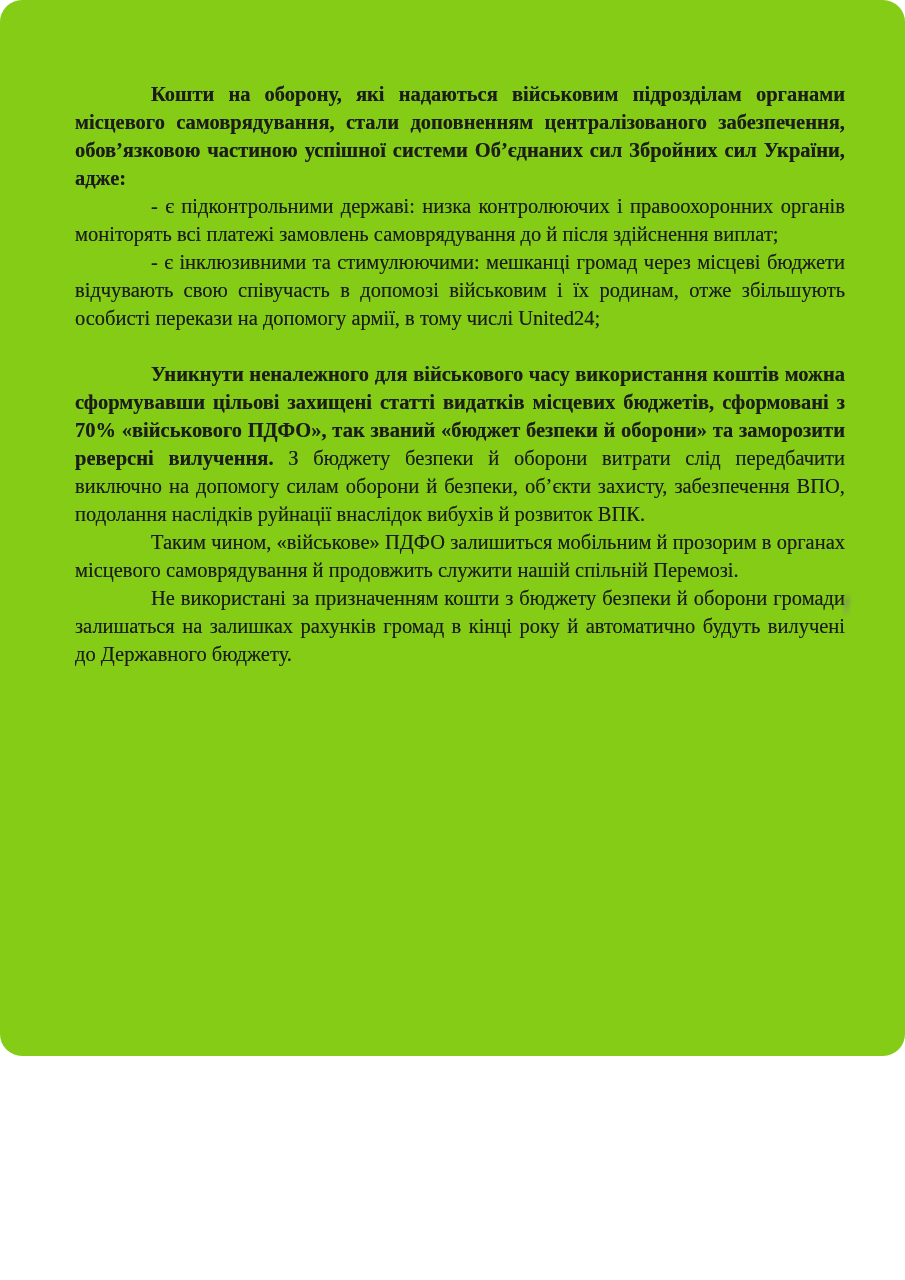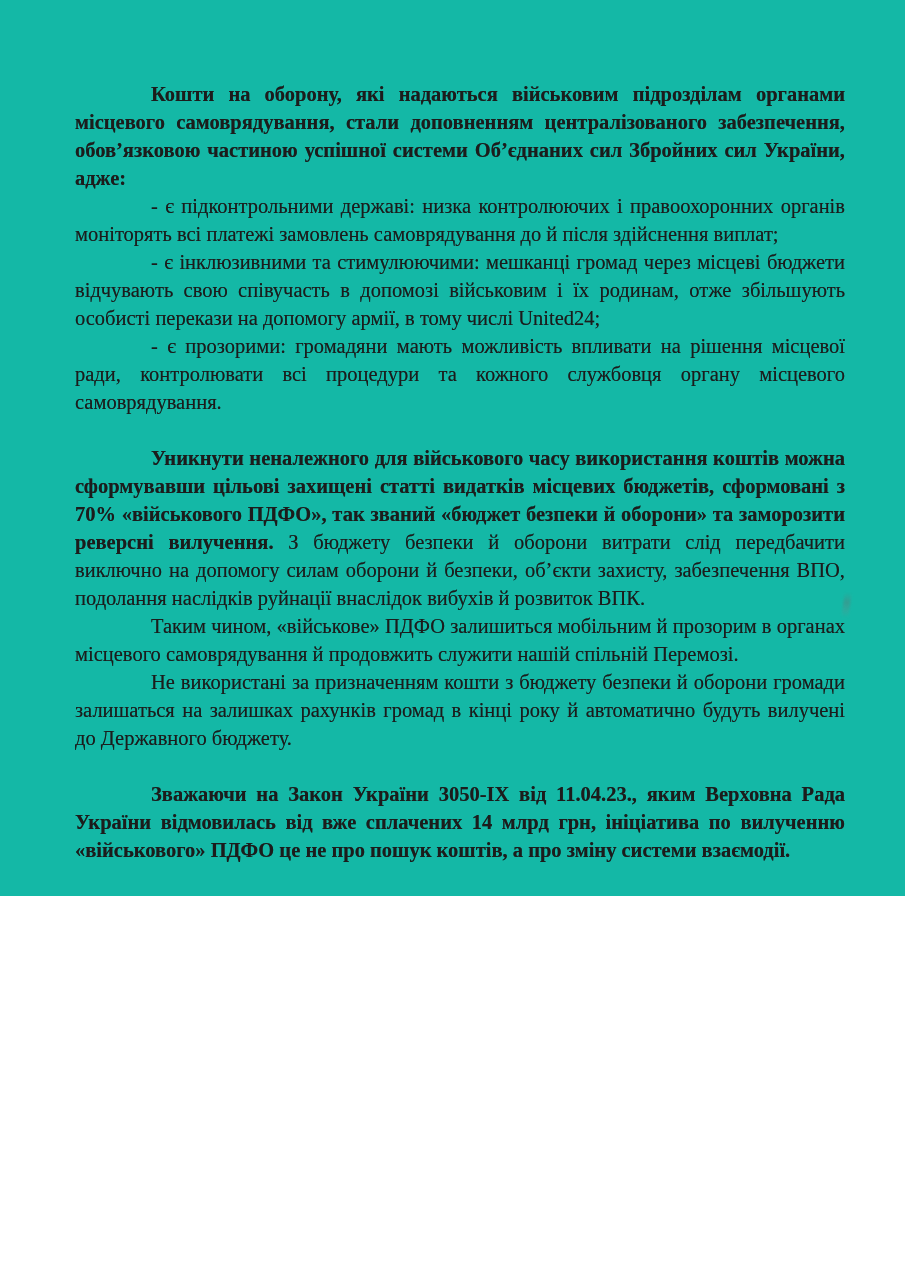--- a/index.html
+++ b/index.html
@@ -3,25 +3,26 @@
 <meta charset="utf-8">
 <style>
   html, body {
     margin: 0;
     padding: 0;
     background: #ffffff;
   }
   .page {
     position: relative;
     width: 905px;
-    height: 896px;
-    background: #14b8a6;
+    height: 1056px;
+    background: #84cc16;
     overflow: hidden;
     font-family: "Liberation Serif", "DejaVu Serif", serif;
     color: #1c1c1c;
+    border-radius: 22px;
   }
   .content {
     position: absolute;
     left: 75px;
     top: 80px;
     width: 770px;
   }
   .content p {
     margin: 0;
     font-size: 20.5px;
@@ -64,29 +65,27 @@
   <div class="content">
 
     <p><span class="b">Кошти на оборону, які надаються військовим підрозділам органами місцевого самоврядування, стали доповненням централізованого забезпечення, обов’язковою частиною успішної системи Об’єднаних сил Збройних сил України, адже:</span><span></span></p>
 
 
 
     <p><span class="b"></span><span>- є підконтрольними державі: низка контролюючих і правоохоронних органів моніторять всі платежі замовлень самоврядування до й після здійснення виплат;</span></p>
 
     <p><span class="b"></span><span>- є інклюзивними та стимулюючими: мешканці громад через місцеві бюджети відчувають свою співучасть в допомозі військовим і їх родинам, отже збільшують особисті перекази на допомогу армії, в тому числі United24;</span></p>
 
-    <p><span class="b"></span><span>- є прозорими: громадяни мають можливість впливати на рішення місцевої ради, контролювати всі процедури та кожного службовця органу місцевого самоврядування.</span></p>
 
     <p class="gap-before"><span class="b">Уникнути неналежного для військового часу використання коштів можна сформувавши цільові захищені статті видатків місцевих бюджетів, сформовані з 70% «військового ПДФО», так званий «бюджет безпеки й оборони» та заморозити реверсні вилучення.</span><span> З бюджету безпеки й оборони витрати слід передбачити виключно на допомогу силам оборони й безпеки, об’єкти захисту, забезпечення ВПО, подолання наслідків руйнації внаслідок вибухів й розвиток ВПК.</span></p>
 
     <p><span class="b"></span><span>Таким чином, «військове» ПДФО залишиться мобільним й прозорим в органах місцевого самоврядування й продовжить служити нашій спільній Перемозі.</span></p>
 
     <p><span class="b"></span><span>Не використані за призначенням кошти з бюджету безпеки й оборони громади залишаться на залишках рахунків громад в кінці року й автоматично будуть вилучені до Державного бюджету.</span></p>
 
-    <p class="gap-before"><span class="b">Зважаючи на Закон України 3050-IX від 11.04.23., яким Верховна Рада України відмовилась від вже сплачених 14 млрд грн, ініціатива по вилученню «військового» ПДФО це не про пошук коштів, а про зміну системи взаємодії.</span><span></span></p>
 
   </div>
 
   <div class="scan-artifact"></div>
 
   <div class="page-number">2</div>
 
 </div>
 
 </body></html>

